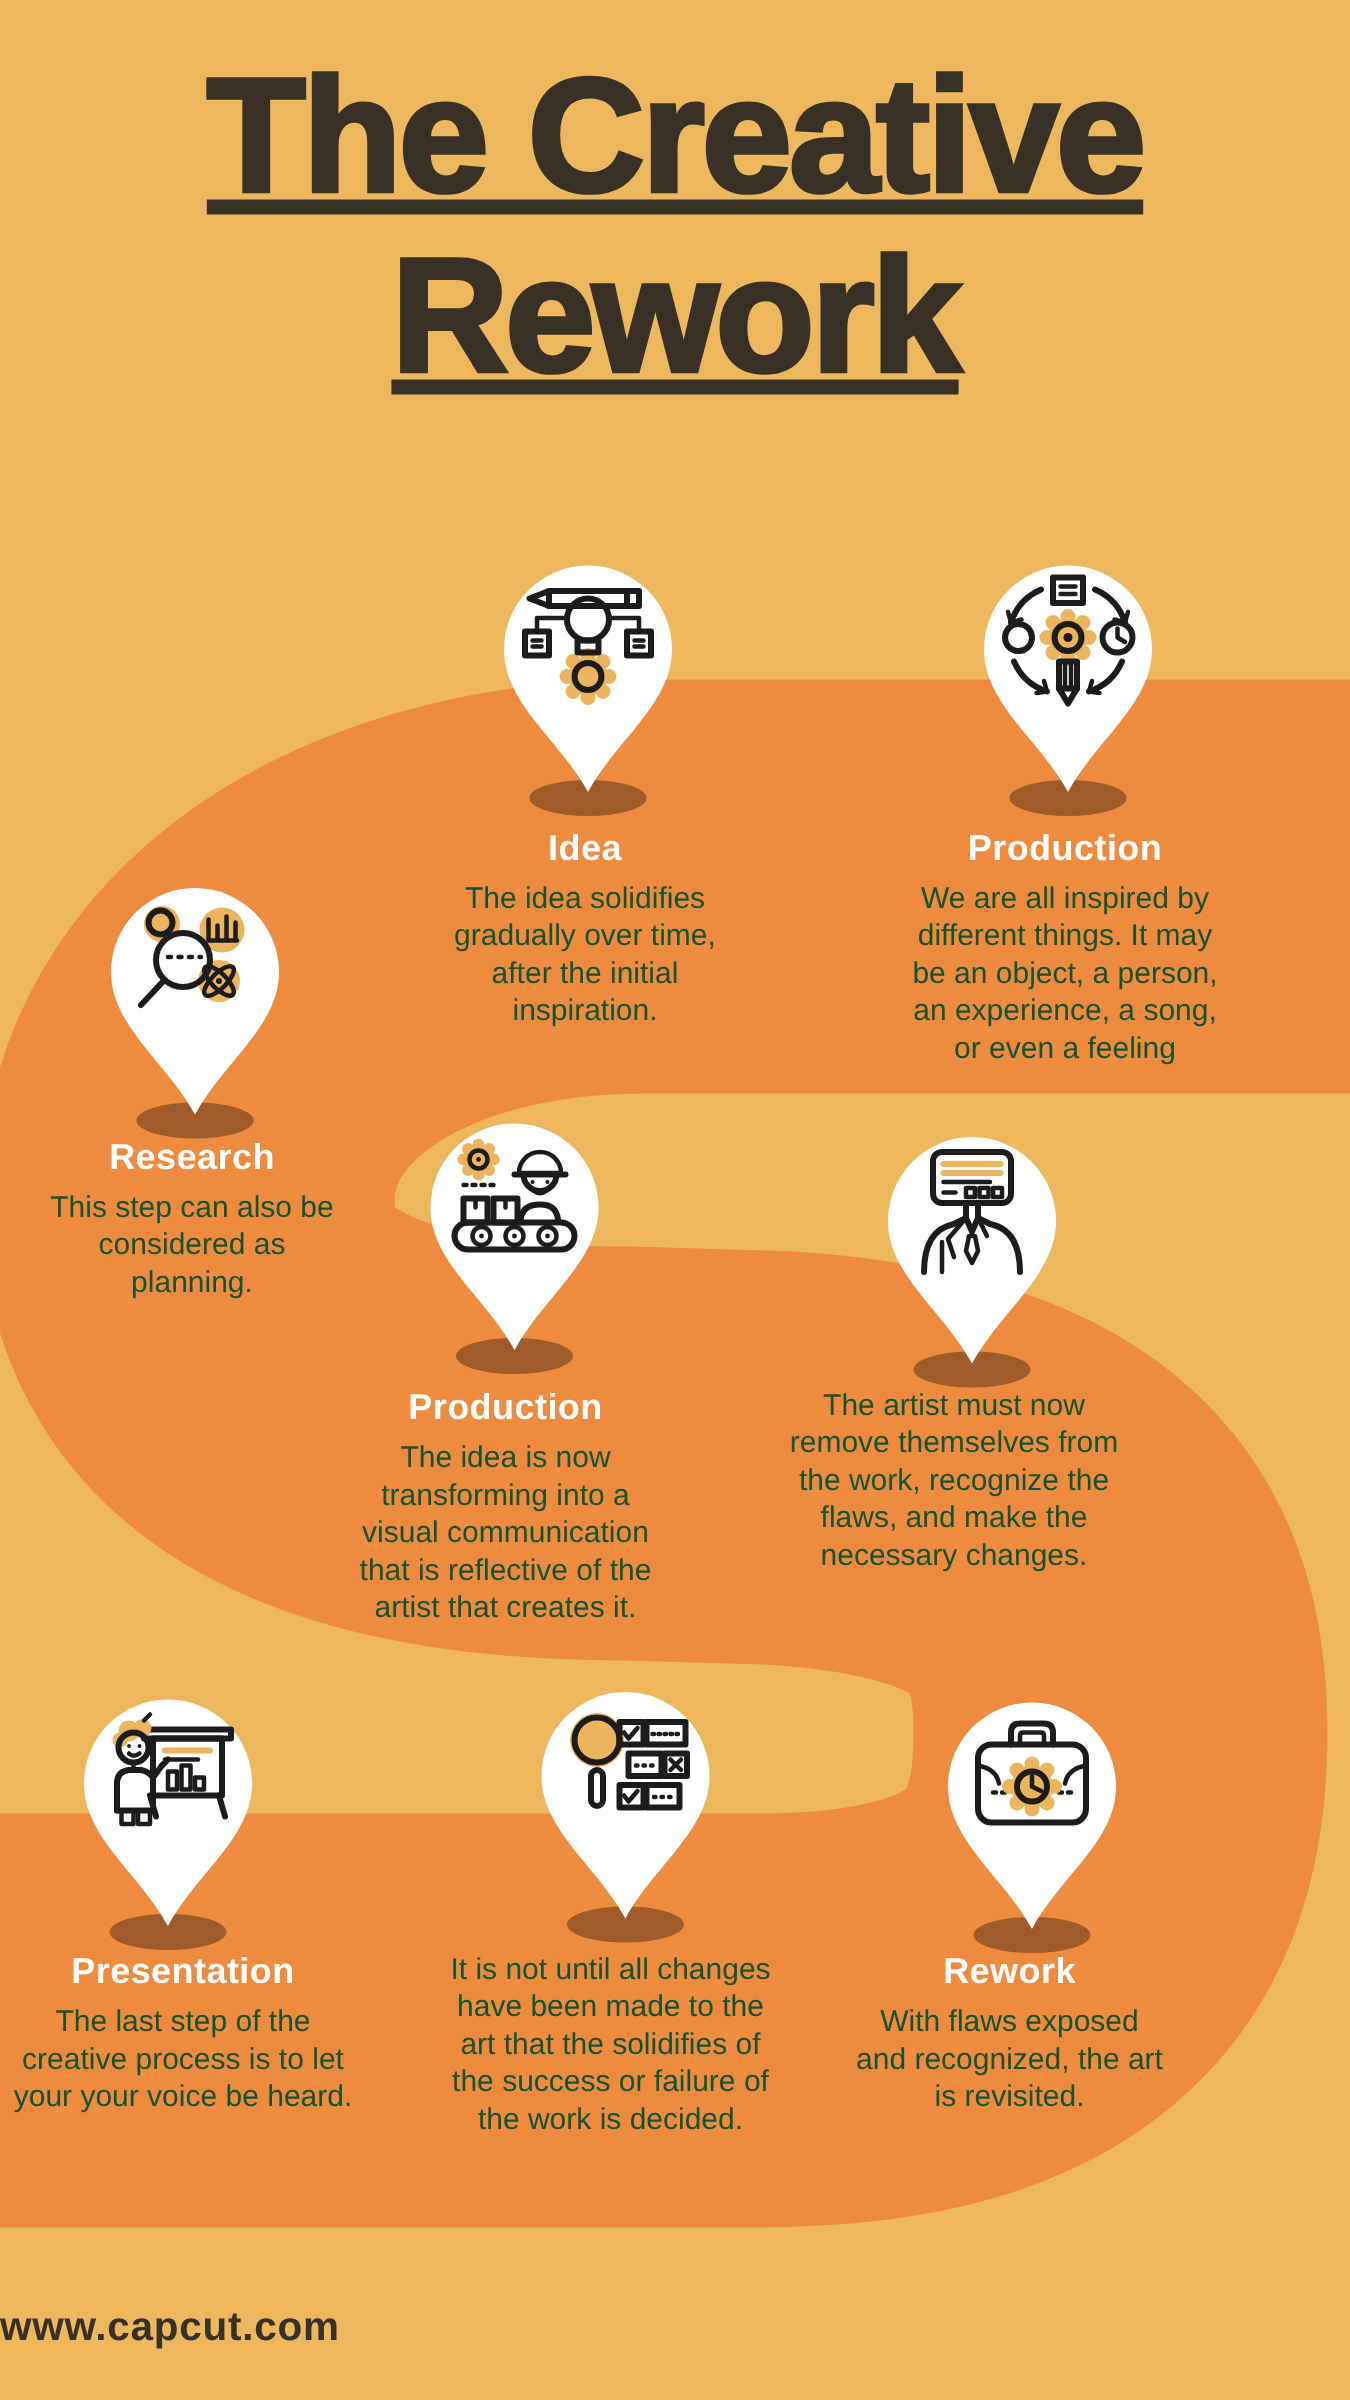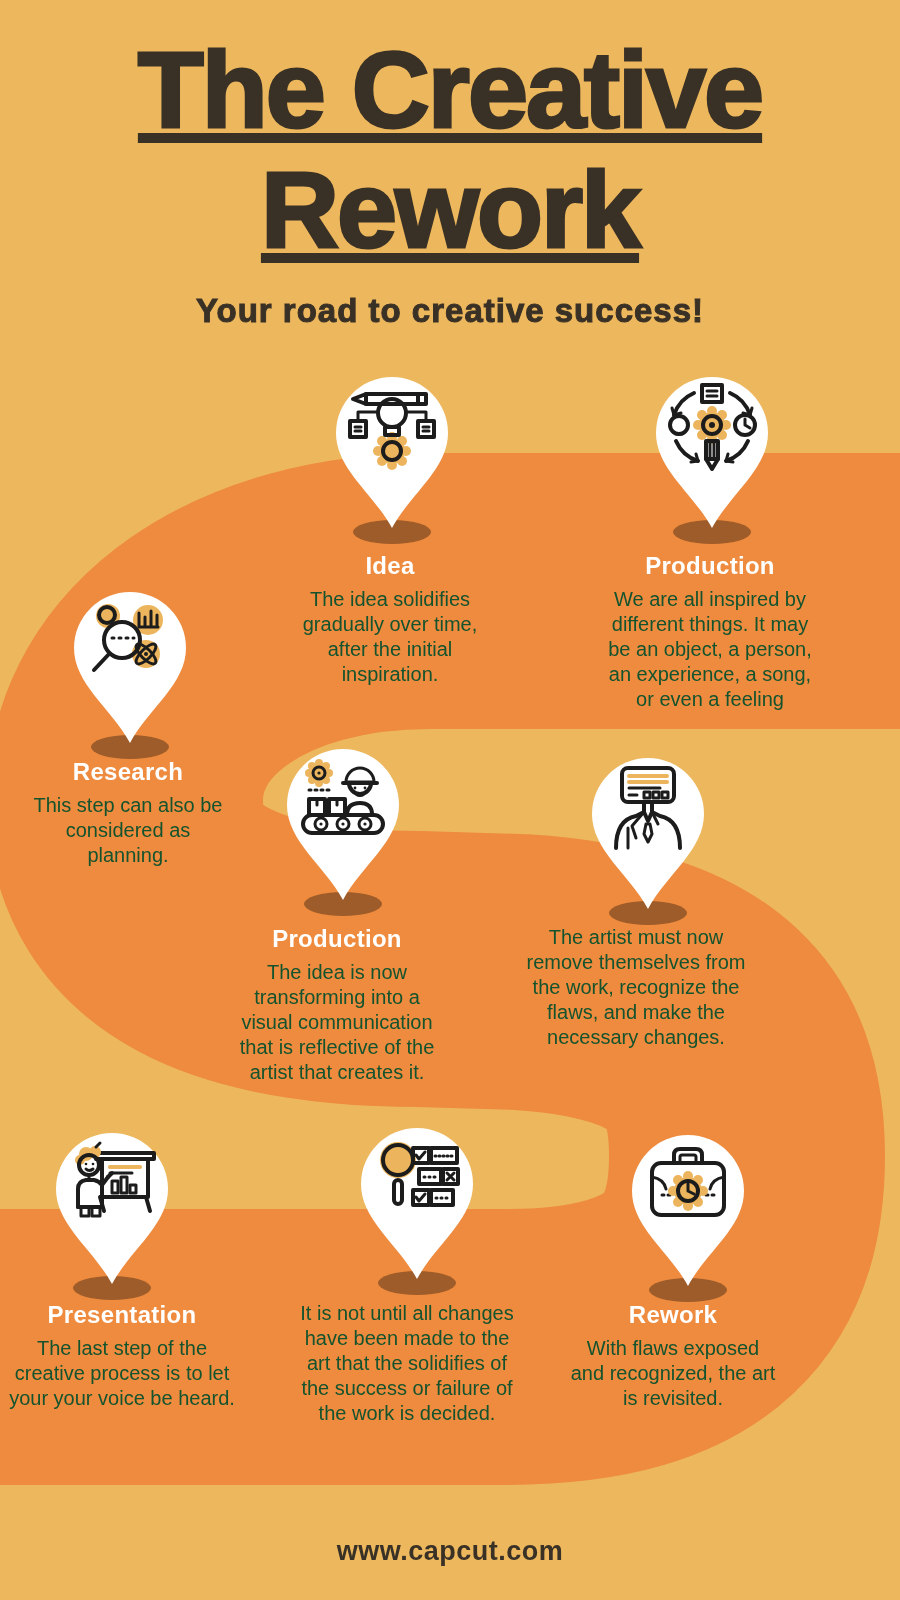--- a/index.html
+++ b/index.html
@@ -11,38 +11,37 @@
   .poster{position:relative;width:900px;height:1600px;margin:0 auto;overflow:hidden;background:var(--bg);}
   .road{position:absolute;left:0;top:0;}
   .header{position:absolute;left:0;top:30px;width:900px;text-align:center;color:var(--title);}
   .title-line{font-size:108px;line-height:120px;font-weight:bold;letter-spacing:-2px;text-decoration:underline;-webkit-text-stroke:3px var(--title);}
   .subtitle{margin-top:22px;font-size:33px;font-weight:bold;letter-spacing:1px;-webkit-text-stroke:1px var(--title);}
   .step{position:absolute;}
   .pin{position:absolute;}
   .step-text{position:absolute;text-align:center;color:var(--body);}
   .step-title{font-size:24px;line-height:35px;font-weight:bold;letter-spacing:.3px;}
   .step-body{margin-top:4px;font-size:20px;line-height:25px;white-space:pre-line;color:#14532d;}
-  .footer{position:absolute;left:0;top:1536px;width:900px;text-align:center;font-size:27px;font-weight:bold;color:var(--title);letter-spacing:.5px;}
+  .footer{position:absolute;left:0;top:1536px;width:900px;text-align:left;font-size:27px;font-weight:bold;color:var(--title);letter-spacing:.5px;}
   .ic{stroke:#1c1c1c;stroke-width:4;fill:none;stroke-linecap:round;stroke-linejoin:round;}
   .ic-thin{stroke:#1c1c1c;stroke-width:3;fill:none;stroke-linecap:round;stroke-linejoin:round;}
   .ac{fill:var(--accent);stroke:none;}
 </style>
 </head>
 <body>
 
 <div class="poster">
 
   <svg class="road" width="900" height="1600" viewBox="0 0 900 1600">
     <path d="M 960,591 L 430,591 C 250,591 125,680 125,800 C 125,920 235,969 420,969 L 520,972 C 705,984 747,1052 747,1156 C 747,1266 700,1347 505,1347 L -40,1347" stroke="#ee8b3e" stroke-width="276" fill="none"></path>
   </svg>
 
   <div class="header">
     <div class="title-line">The Creative</div>
     <div class="title-line">Rework</div>
-    <div class="subtitle">Your road to creative success!</div>
   </div>
 
   <div class="step">
     <svg class="pin" style="left:326px;top:375px" width="132" height="170" viewBox="0 0 132 170">
       <ellipse cx="66" cy="157" rx="39" ry="12" fill="#9d5c2a"></ellipse>
       <path d="M 66,153 C 47,118 10,94 10,58 A 56,56 0 1 1 122,58 C 122,94 85,118 66,153 Z" fill="#ffffff"></path>
       <g transform="translate(20,10)">
         <g class="ac">
             <circle cx="46" cy="66" r="13"></circle>
             <circle cx="46" cy="52" r="5"></circle>

